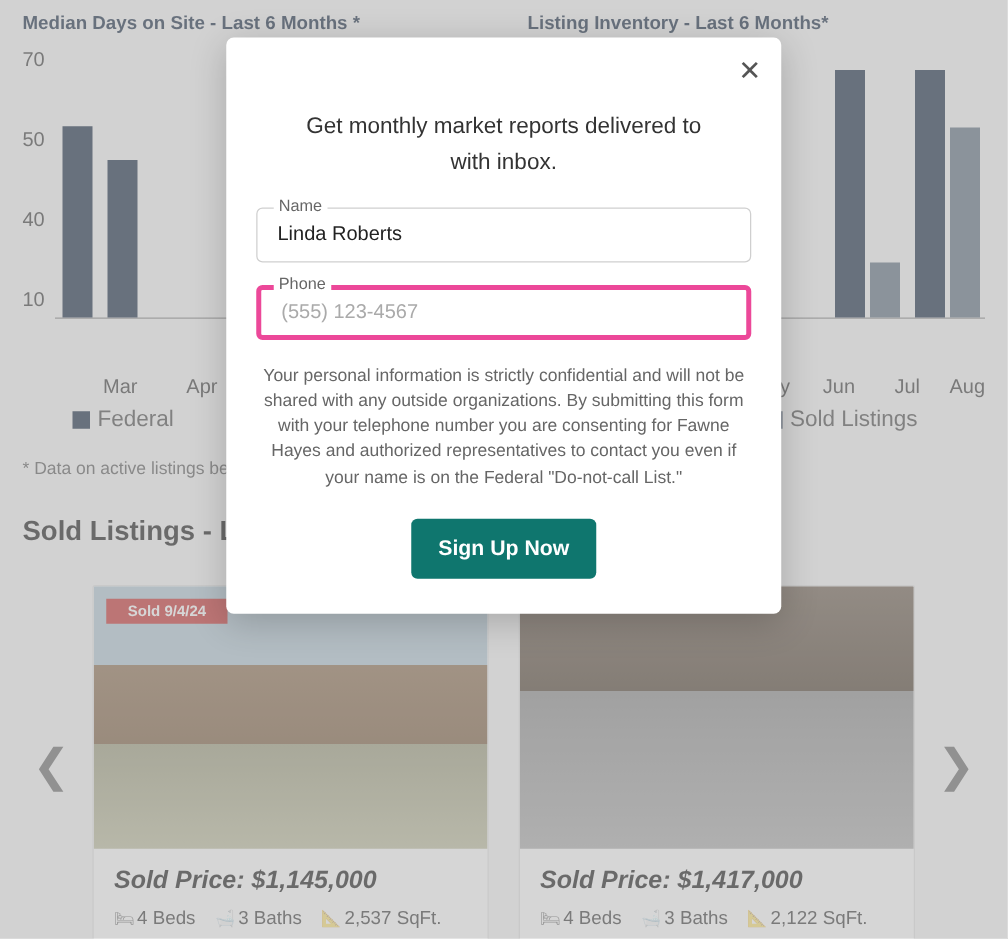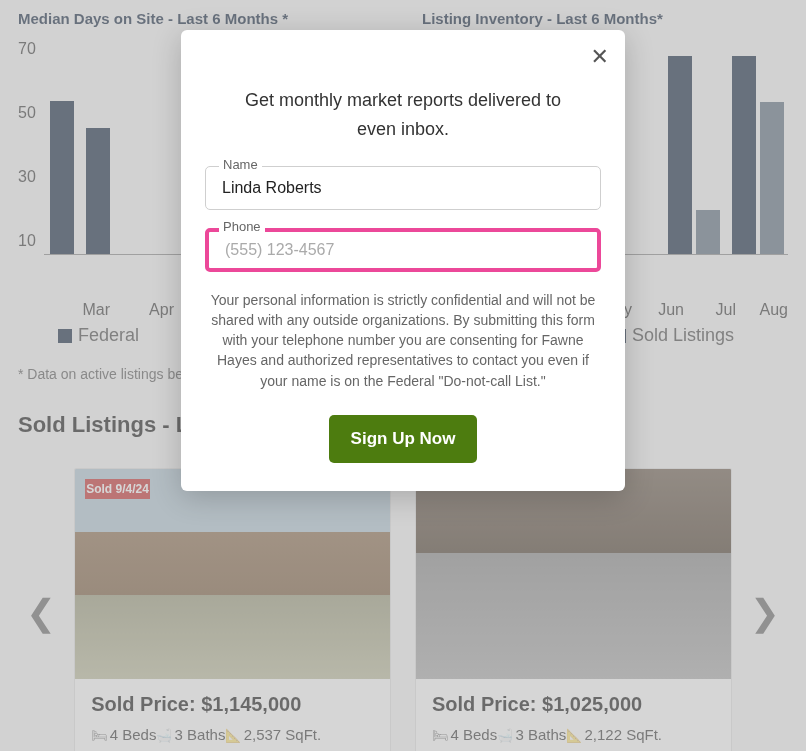--- a/index.html
+++ b/index.html
@@ -22,53 +22,53 @@
 .footnote { font-size:14px; color:#555; margin-bottom: 30px; }
 .sold-title { font-size: 22px; font-weight:800; color:#111; margin-bottom: 30px; }
 
 .listings-row { display:flex; align-items:center; gap:10px; }
 .arrow { font-size:36px; color:#666; padding:0 8px; cursor:pointer; user-select:none; }
 .cards { display:flex; gap:24px; flex:1; }
 .card { flex:1; background:#fff; border:1px solid #e3e3e3; border-radius:2px; overflow:hidden; }
 .card-img { height:210px; background:#887766; position:relative; }
 .card-img.house1 { background: linear-gradient(180deg,#b2c8d4 0%, #b2c8d4 30%, #8a6a4a 30%, #7a5a3a 60%, #9a9a7a 60%, #bcbc9c 100%); }
 .card-img.house2 { background: linear-gradient(180deg,#6a5a4a 0%, #4a3a2a 40%, #8a8a8a 40%, #aaaaaa 100%); }
-.sold-badge { position:absolute; top:10px; left:10px; background:#c62828; color:#fff; font-size:12px; font-weight:600; padding:3px 1px; }
+.sold-badge { position:absolute; top:10px; left:10px; background:#c62828; color:#fff; font-size:12px; font-weight:600; padding:3px 17px; }
 .card-body { padding:14px 16px; }
-.sold-price { font-size:20px; font-weight:800; color:#111; margin-bottom:10px; }
-.meta { font-size:15px; color:#333; display:flex; align-items:flex-end; }
+.sold-price { font-size:20px; font-weight:800; color:#111; margin-bottom:10px;font-style:italic; }
+.meta { font-size:15px; color:#333; display:flex; gap:16px; align-items:flex-end; }
 .meta .icon { font-size:13px; margin-right:2px; opacity:.7;}
 
 
 .overlay { position:absolute; inset:0; background:rgba(180,180,180,0.55); }
 
 
 .modal { position:absolute; top:30px; left:50%; transform:translateX(-50%); width:444px; background:#fff; border-radius:6px; padding: 26px 24px 28px; box-shadow:0 6px 30px rgba(0,0,0,.2); }
 .close { position:absolute; top:14px; right:16px; font-size:22px; color:#555; cursor:pointer; }
 .modal-title { text-align:center; font-size:18px; line-height:1.6; color:#333; margin: 30px 0 22px; padding:0 30px; }
 .field { position:relative; margin-bottom:18px; }
 .field-label { position:absolute; top:-9px; left:14px; background:#fff; padding:0 4px; font-size:13px; color:#666; }
 .field input { width:100%; height:44px; border:1px solid #cfcfcf; border-radius:5px; padding:0 16px; font-size:16px; color:#222; outline:none; font-family:inherit; }
 .field.focused input { border:4px solid #ec4899; }
 .field input::placeholder { color:#aaa; }
 .disclaimer { font-size:14px; color:#666; text-align:center; line-height:1.45; margin:0 0 24px; }
-.signup-btn { display:block; margin:0 auto; background:#4d7c0f; color:#fff; border:none; border-radius:5px; padding:14px 22px; font-size:17px; font-weight:600; cursor:pointer; }
+.signup-btn { display:block; margin:0 auto; background:#0f766e; color:#fff; border:none; border-radius:5px; padding:14px 22px; font-size:17px; font-weight:600; cursor:pointer; }
 </style>
 </head>
 <body>
 
 <div class="page">
   <div class="charts-row">
     <div class="chart-block">
       <div class="chart-title">Median Days on Site - Last 6 Months *</div>
       <div class="chart-area">
         <div class="y-axis">
           <span>70</span>
           <span>50</span>
-          <span>30</span>
+          <span>40</span>
           <span>10</span>
         </div>
         <div class="bars-area">
           <div class="bar-group">
               <div class="bar" style="height:153px"></div>
             </div>
           <div class="bar-group">
               <div class="bar" style="height:126px"></div>
             </div>
         </div>
@@ -120,38 +120,38 @@
           <div class="meta">
             <span><span class="icon">🛏</span><span>4 Beds</span></span>
             <span><span class="icon">🛁</span><span>3 Baths</span></span>
             <span><span class="icon">📐</span><span>2,537 SqFt.</span></span>
           </div>
         </div>
       </div>
       <div class="card">
         <div class="card-img house2"></div>
         <div class="card-body">
-          <div class="sold-price">Sold Price: $1,025,000</div>
+          <div class="sold-price">Sold Price: $1,417,000</div>
           <div class="meta">
             <span><span class="icon">🛏</span><span>4 Beds</span></span>
             <span><span class="icon">🛁</span><span>3 Baths</span></span>
             <span><span class="icon">📐</span><span>2,122 SqFt.</span></span>
           </div>
         </div>
       </div>
     </div>
     <div class="arrow">❯</div>
   </div>
 </div>
 
 <div class="overlay"></div>
 
 <div class="modal">
   <div class="close">✕</div>
-  <div class="modal-title">Get monthly market reports delivered to even inbox.</div>
+  <div class="modal-title">Get monthly market reports delivered to with inbox.</div>
 
   <div class="field">
     <span class="field-label">Name</span>
     <input type="text" value="Linda Roberts" style="">
   </div>
 
 
   <div class="field focused">
     <span class="field-label">Phone</span>
     <input type="text" placeholder="(555) 123-4567" style="">

